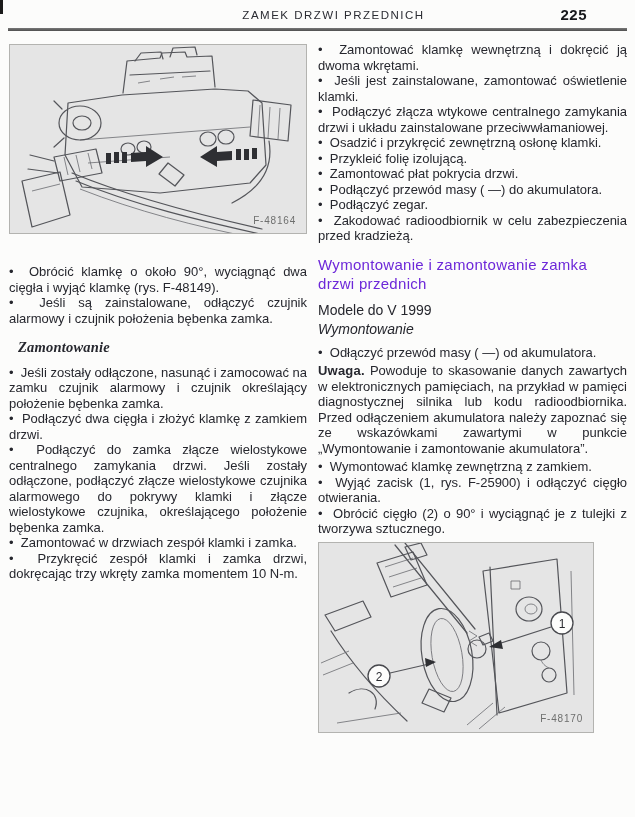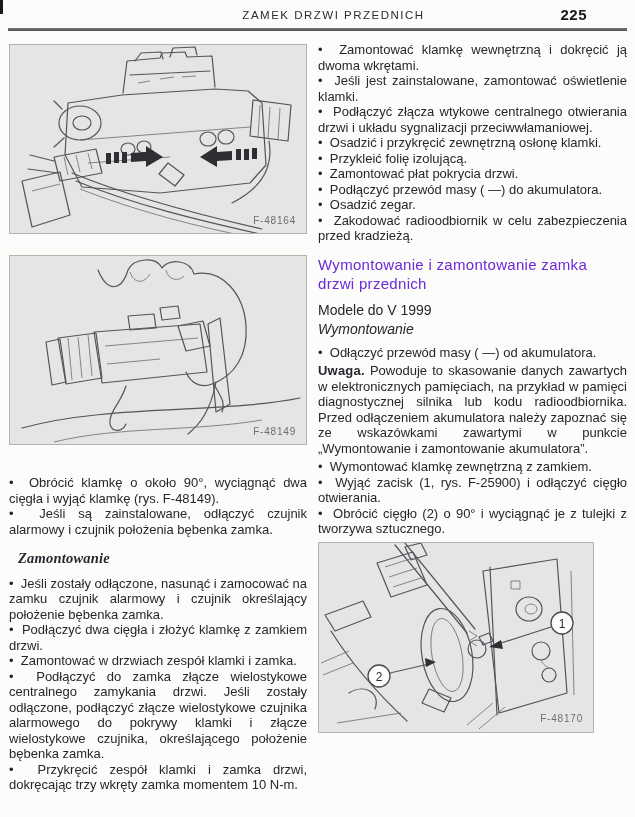--- a/index.html
+++ b/index.html
@@ -125,70 +125,44 @@
         <g>
           <polygon class="solid" points="222,106 207,107 207,101 190,112 207,122 207,116 222,115"></polygon>
           <rect class="solid" x="226" y="104" width="5" height="11"></rect>
           <rect class="solid" x="234" y="104" width="5" height="11"></rect>
           <rect class="solid" x="242" y="103" width="5" height="11"></rect>
         </g>
       </svg>
       <span class="figlabel">F-48164</span>
     </div>
 
-    <div class="figbox fig2">
-      <svg viewBox="0 0 296 188">
-
-        <path class="ln" d="M88,14 C98,38 112,34 118,14 C124,2 146,0 152,12 C160,2 180,4 184,18 C212,12 234,38 236,70 C238,100 224,120 202,128 C190,133 180,126 176,116"></path>
-        <path class="ln-thin" d="M120,16 C124,28 134,28 140,18 M156,14 C158,24 168,26 174,20"></path>
-        <path class="ln" d="M204,128 C210,140 216,146 212,156"></path>
-
-        <path class="ln" d="M84,76 L190,68 L197,116 L92,127 Z"></path>
-        <path class="ln-thin" d="M95,90 L188,82 M97,108 L150,103"></path>
-        <path class="ln" d="M168,70 L193,65 L200,90 L176,95 Z"></path>
-        <path class="ln" d="M118,60 l26,-2 l2,14 l-26,2 Z M150,52 l18,-2 l2,12 l-18,2 Z"></path>
-
-        <path class="ln" d="M48,82 L86,77 L92,122 L56,128 Z"></path>
-        <path class="ln-thin" d="M58,82 l4,42 M68,81 l4,41 M78,79 l4,41"></path>
-        <path class="ln" d="M36,86 L50,83 L56,126 L42,129 Z"></path>
-
-        <path class="ln" d="M198,68 L210,62 L220,148 L206,156 Z"></path>
-        <path class="ln" d="M206,126 C200,156 190,168 178,178"></path>
-
-        <path class="ln" d="M116,130 C110,148 102,152 100,164 C98,176 112,178 116,168"></path>
-
-        <path class="ln" d="M12,172 C100,148 210,158 290,142"></path>
-        <path class="ln-thin" d="M44,186 C110,170 180,176 252,164"></path>
-      </svg>
-      <span class="figlabel">F-48149</span>
-    </div>
 
     <div class="textblock">
       <p class="b">Obrócić klamkę o około 90°, wyciągnąć dwa cięgła i wyjąć klamkę (rys. F-48149).</p>
       <p class="b">Jeśli są zainstalowane, odłączyć czujnik alarmowy i czujnik położenia bębenka zamka.</p>
 
       <div class="h-install">Zamontowanie</div>
 
       <p class="b">Jeśli zostały odłączone, nasunąć i zamocować na zamku czujnik alarmowy i czujnik określający położenie bębenka zamka.</p>
       <p class="b">Podłączyć dwa cięgła i złożyć klamkę z zamkiem drzwi.</p>
+      <p class="b">Podłączyć do zamka złącze wielostykowe centralnego zamykania drzwi. Jeśli zostały odłączone, podłączyć złącze wielostykowe czujnika alarmowego do pokrywy klamki i złącze wielostykowe czujnika, określającego położenie bębenka zamka.</p>
       <p class="b">Zamontować w drzwiach zespół klamki i zamka.</p>
-      <p class="b">Podłączyć do zamka złącze wielostykowe centralnego zamykania drzwi. Jeśli zostały odłączone, podłączyć złącze wielostykowe czujnika alarmowego do pokrywy klamki i złącze wielostykowe czujnika, określającego położenie bębenka zamka.</p>
       <p class="b">Przykręcić zespół klamki i zamka drzwi, dokręcając trzy wkręty zamka momentem 10 N-m.</p>
     </div>
   </div>
 
   <div class="col col-right">
     <p class="b">Zamontować klamkę wewnętrzną i dokręcić ją dwoma wkrętami.</p>
     <p class="b">Jeśli jest zainstalowane, zamontować oświetlenie klamki.</p>
-    <p class="b">Podłączyć złącza wtykowe centralnego otwierania drzwi i układu sygnalizacji przeciwwłamaniowej.</p>
+    <p class="b">Podłączyć złącza wtykowe centralnego zamykania drzwi i układu zainstalowane przeciwwłamaniowej.</p>
     <p class="b">Osadzić i przykręcić zewnętrzną osłonę klamki.</p>
     <p class="b">Przykleić folię izolującą.</p>
     <p class="b">Zamontować płat pokrycia drzwi.</p>
     <p class="b">Podłączyć przewód masy ( —) do akumulatora.</p>
-    <p class="b">Osadzić zegar.</p>
+    <p class="b">Podłączyć zegar.</p>
     <p class="b">Zakodować radioodbiornik w celu zabezpieczenia przed kradzieżą.</p>
 
     <div class="h-section">Wymontowanie i zamontowanie zamka drzwi przednich</div>
     <div class="h-model">Modele do V 1999</div>
     <div class="h-sub">Wymontowanie</div>
 
     <div class="gap-s"></div>
     <p class="b">Odłączyć przewód masy ( —) od akumulatora.</p>
 
     <p class="note"><b>Uwaga.</b> <span>Powoduje to skasowanie danych zawartych w elektronicznych pamięciach, na przykład w pamięci diagnostycznej silnika lub kodu radioodbiornika. Przed odłączeniem akumulatora należy zapoznać się ze wskazówkami zawartymi w punkcie „Wymontowanie i zamontowanie akumulatora”.</span></p>

